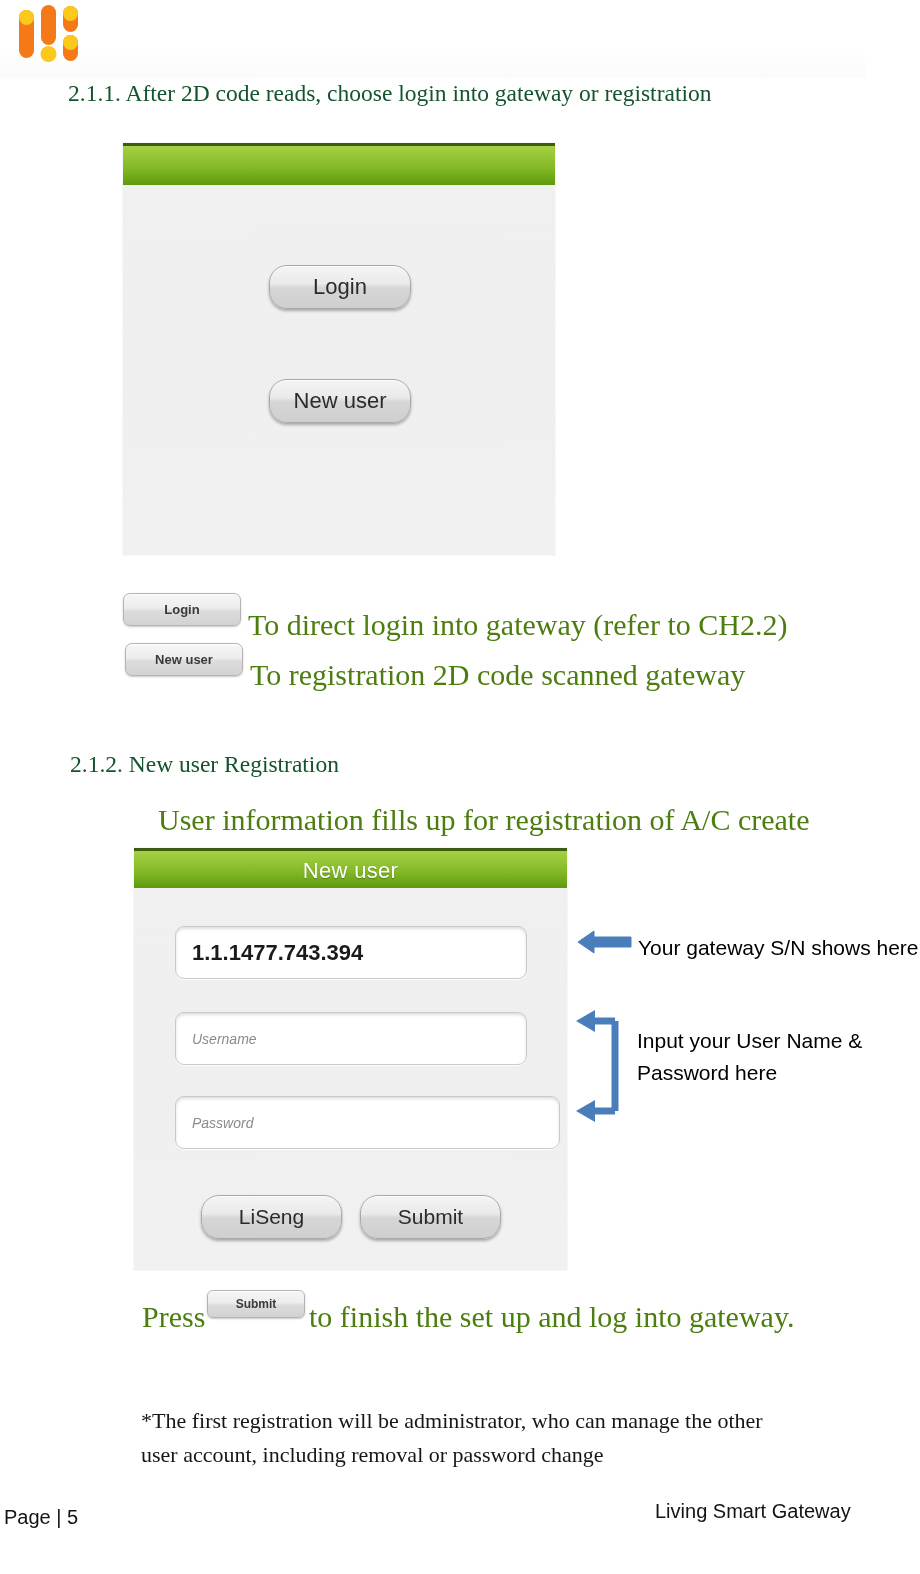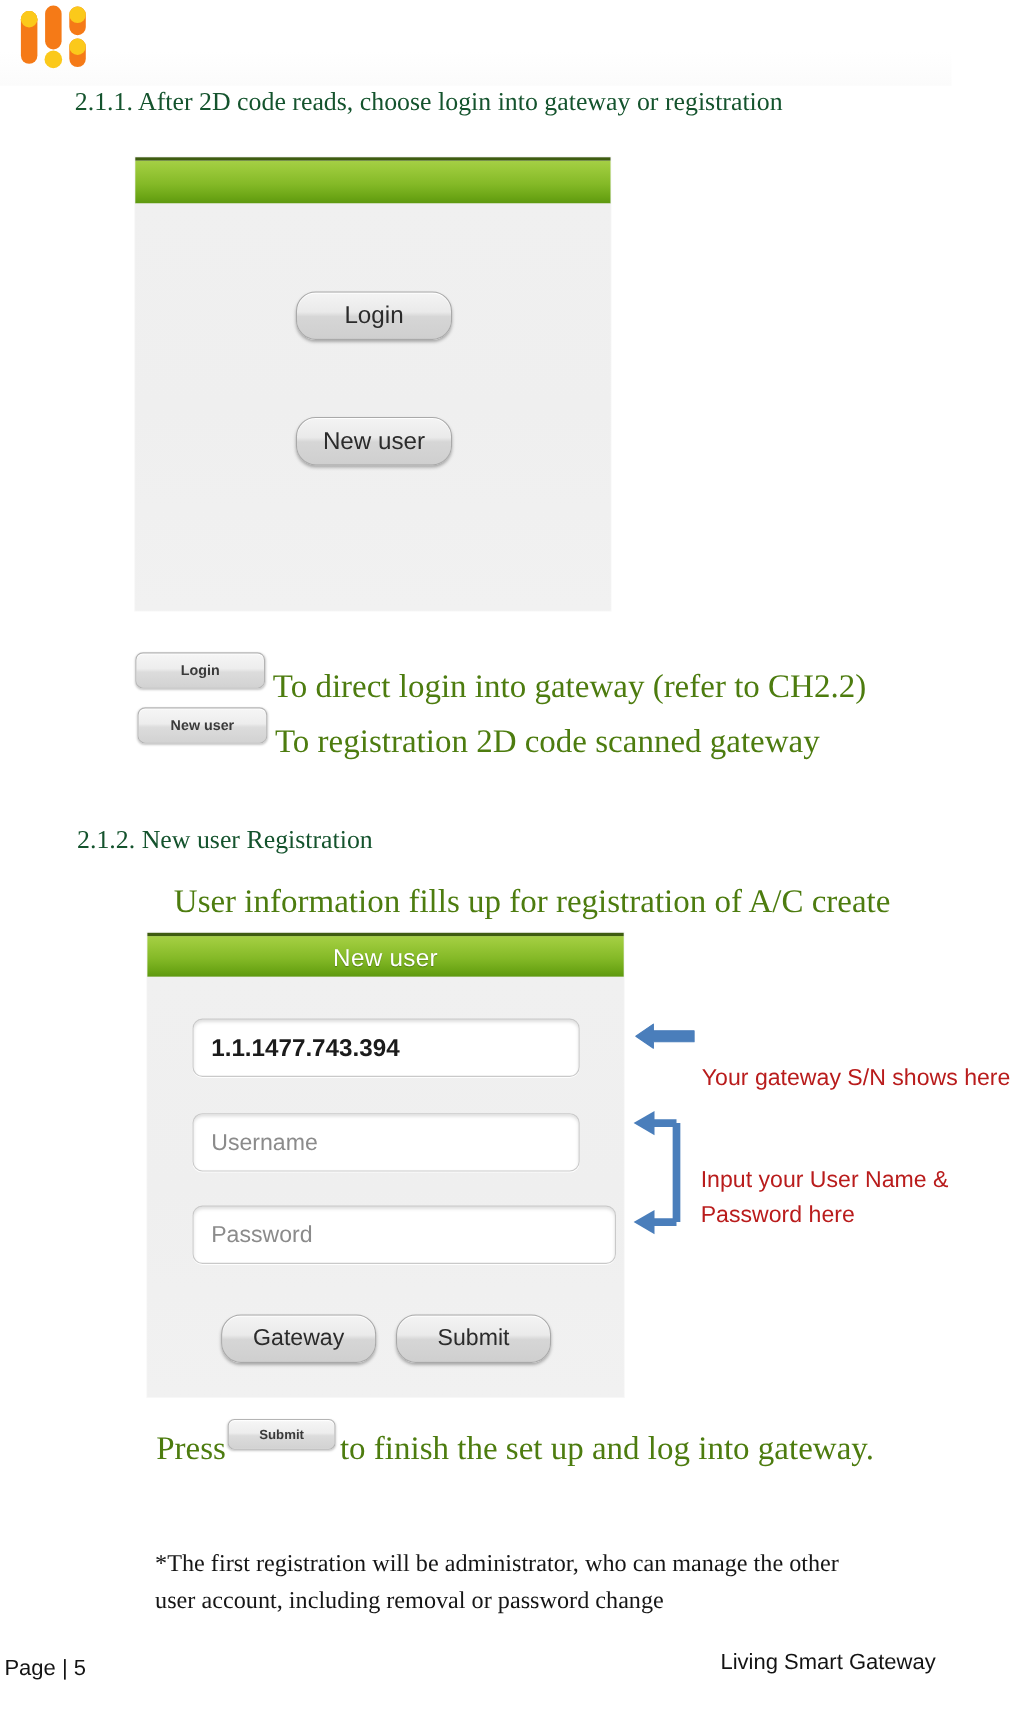--- a/index.html
+++ b/index.html
@@ -116,21 +116,21 @@
     background: #ffffff;
     border: 1px solid #c9c9c9;
     box-shadow: inset 0 2px 3px rgba(0,0,0,0.13), 0 1px 0 rgba(255,255,255,0.9);
     display: flex;
     align-items: center;
     box-sizing: border-box;
     font-family: "Liberation Sans", sans-serif;
   }
   .droid-field span { padding-left: 16px; }
   .field-value { color: #1b1b1b; font-weight: bold; font-size: 22px; }
-  .field-placeholder { color: #8b8b8b; font-size: 21px; }
+  .field-placeholder { color: #8b8b8b; font-size: 14px; font-style: italic; }
 
   
   .inline-btn {
     position: absolute;
     border-radius: 7px;
     background: linear-gradient(to bottom, #f6f6f6 0%, #ededed 45%, #dcdcdc 55%, #d2d2d2 100%);
     border: 1px solid #b4b4b4;
     box-shadow: 0 1px 2px rgba(0,0,0,0.22), inset 0 1px 0 rgba(255,255,255,0.9);
     display: flex;
     align-items: center;
@@ -140,24 +140,23 @@
     font-weight: bold;
     color: #3a3a3a;
     box-sizing: border-box;
   }
 
   
   .anno-text {
     position: absolute;
     font-family: "Liberation Sans", sans-serif;
     font-size: 21px;
-    color: #b91c1c;
+    color: #000000;
     line-height: 32px;
     white-space: nowrap;
-    margin-top: 32px;
   }
   .anno-svg { position: absolute; }
 
   
   .footer-left {
     position: absolute;
     left: 4px; top: 1506px;
     font-family: "Liberation Sans", sans-serif;
     font-size: 20px;
     color: #131313;
@@ -220,21 +219,21 @@
   <div class="shot-body" style="top:40px;">
     <div class="droid-field" style="left:41px; top:38px; width:352px; height:53px;">
       <span class="field-value">1.1.1477.743.394</span>
     </div>
     <div class="droid-field" style="left:41px; top:124px; width:352px; height:53px;">
       <span class="field-placeholder">Username</span>
     </div>
     <div class="droid-field" style="left:41px; top:208px; width:385px; height:53px;">
       <span class="field-placeholder">Password</span>
     </div>
-    <div class="droid-btn" style="left:67px; top:307px; width:141px; height:44px; font-size:21px;">Gateway</div>
+    <div class="droid-btn" style="left:67px; top:307px; width:141px; height:44px; font-size:21px;">LiSeng</div>
     <div class="droid-btn" style="left:226px; top:307px; width:141px; height:44px; font-size:21px;">Submit</div>
   </div>
 </div>
 
 <div class="anno-svg" style="left:576px; top:930px;">
   <svg width="56" height="28" viewBox="0 0 56 28" xmlns="http://www.w3.org/2000/svg">
     <g transform="translate(1,1)">
       <path d="M17 6 L54 6 L54 16 L17 16 L17 22 L1 11 L17 0 Z" fill="#4A7EBB" stroke="#4A7EBB" stroke-width="1" stroke-linejoin="round"></path>
     </g>
   </svg>

